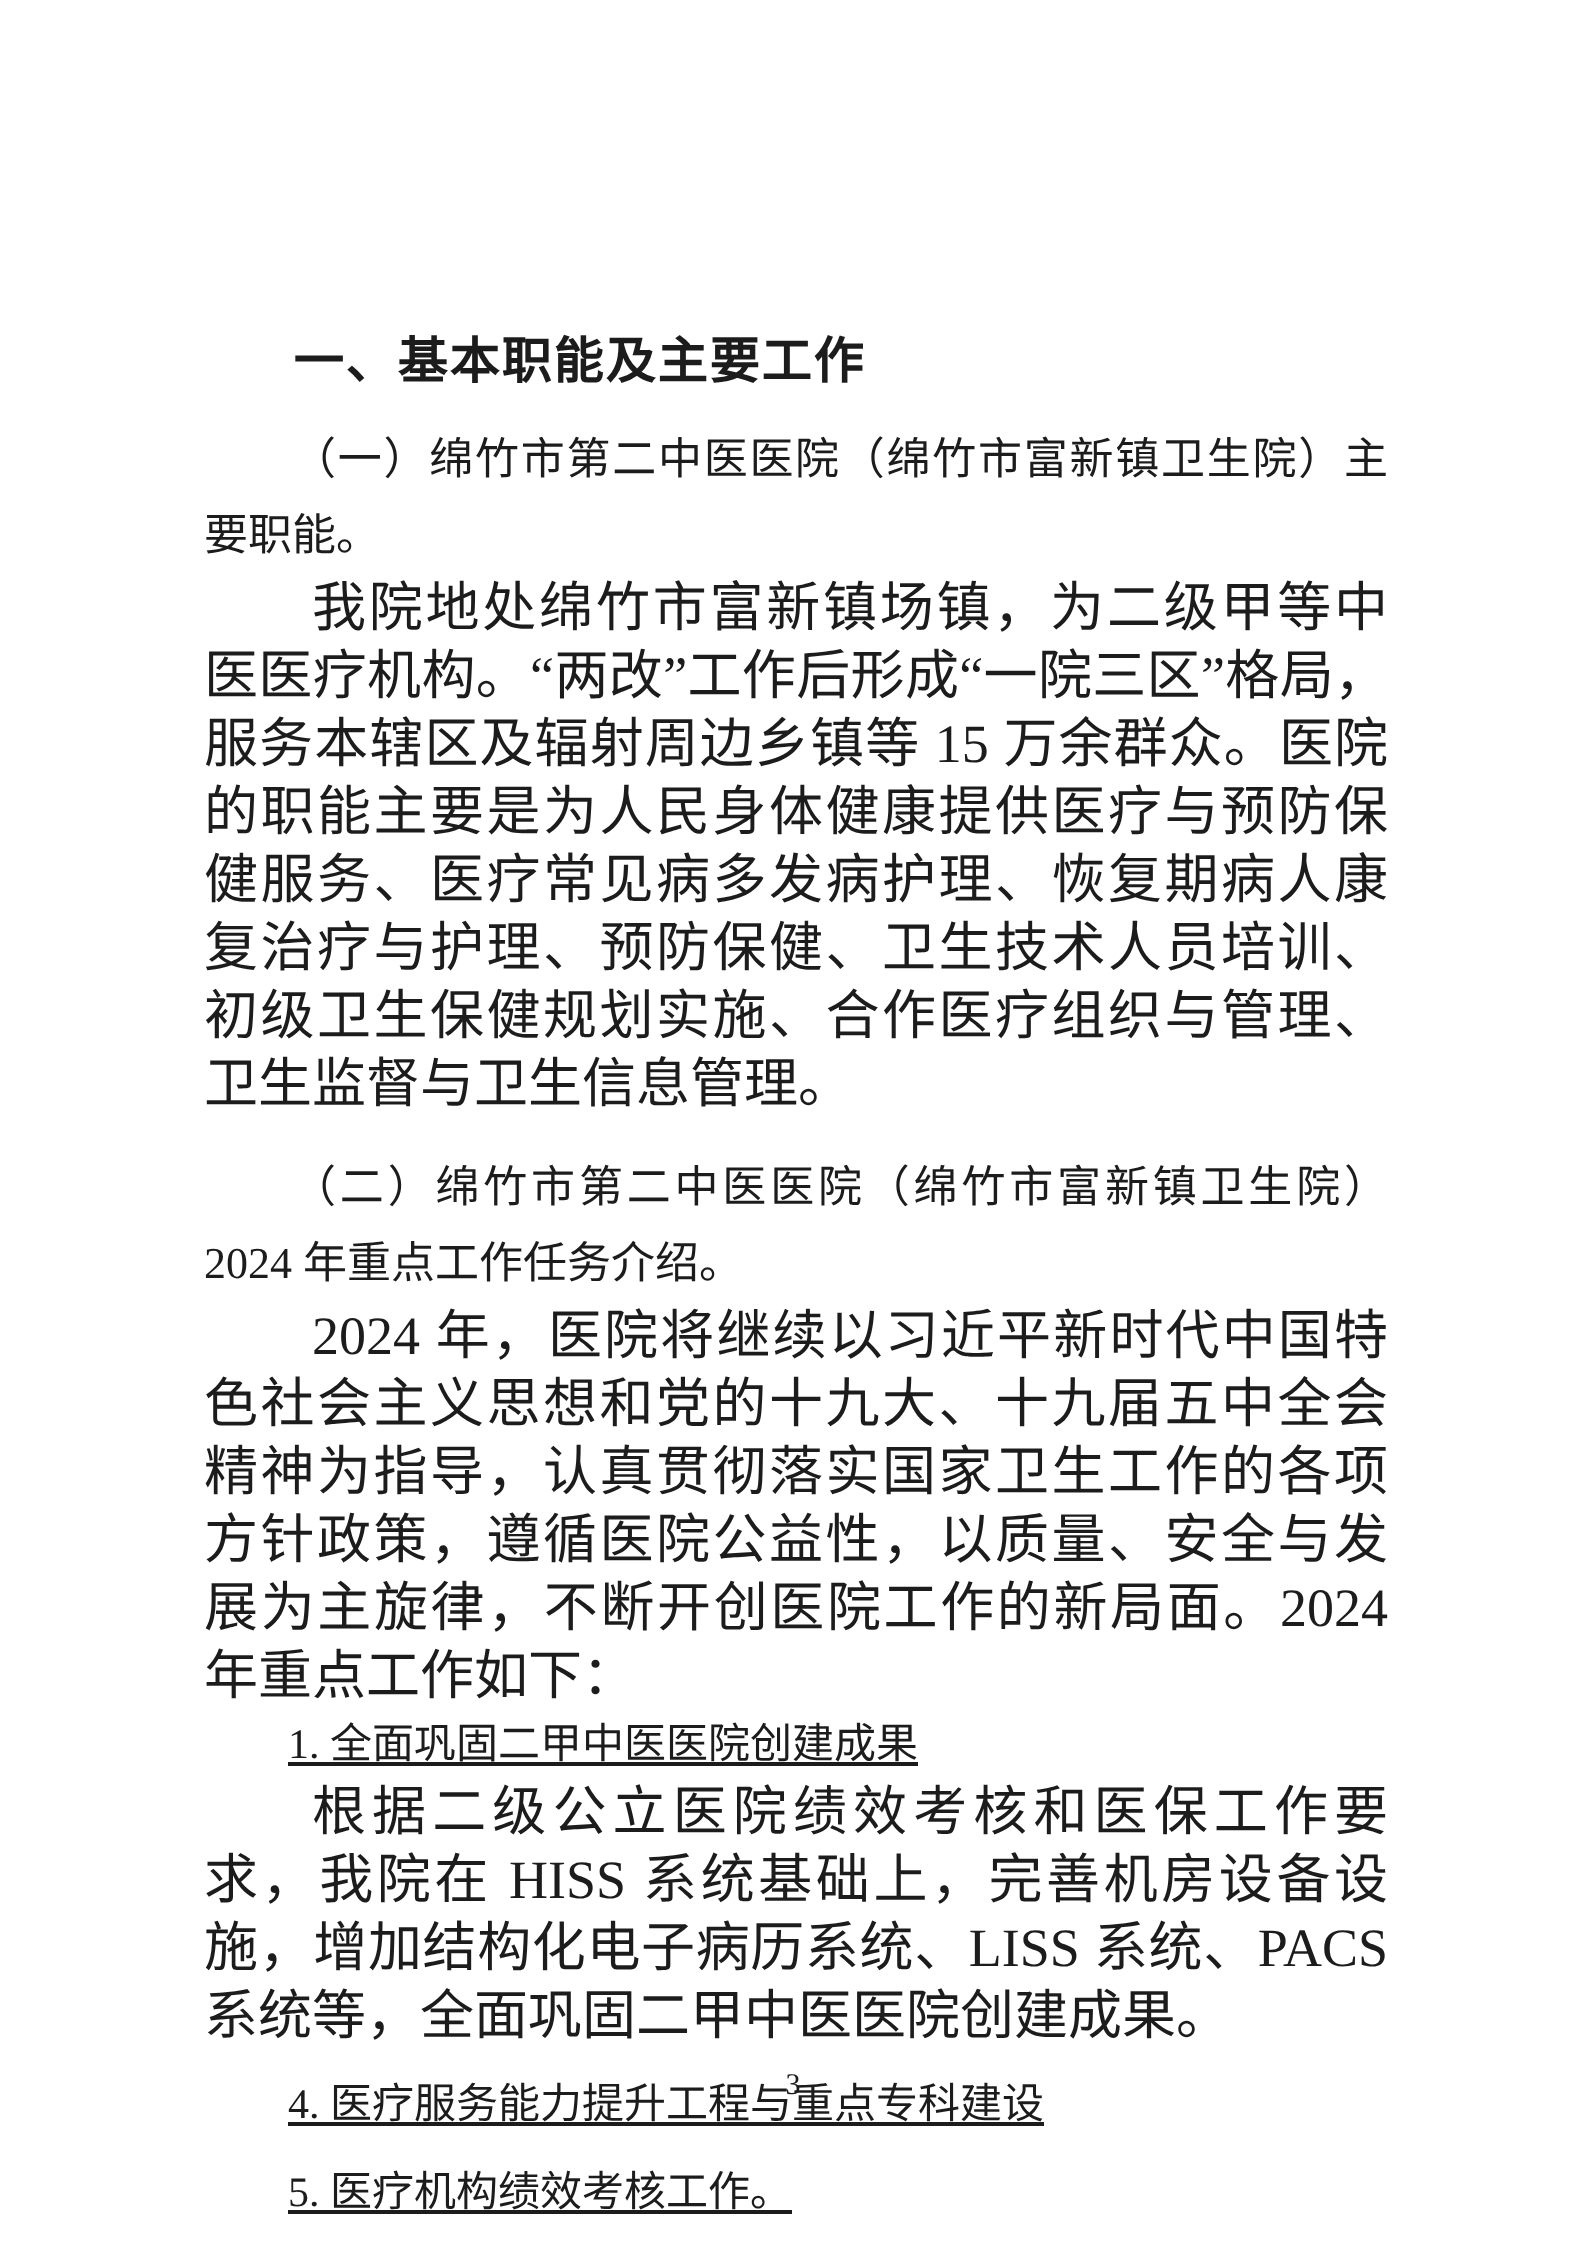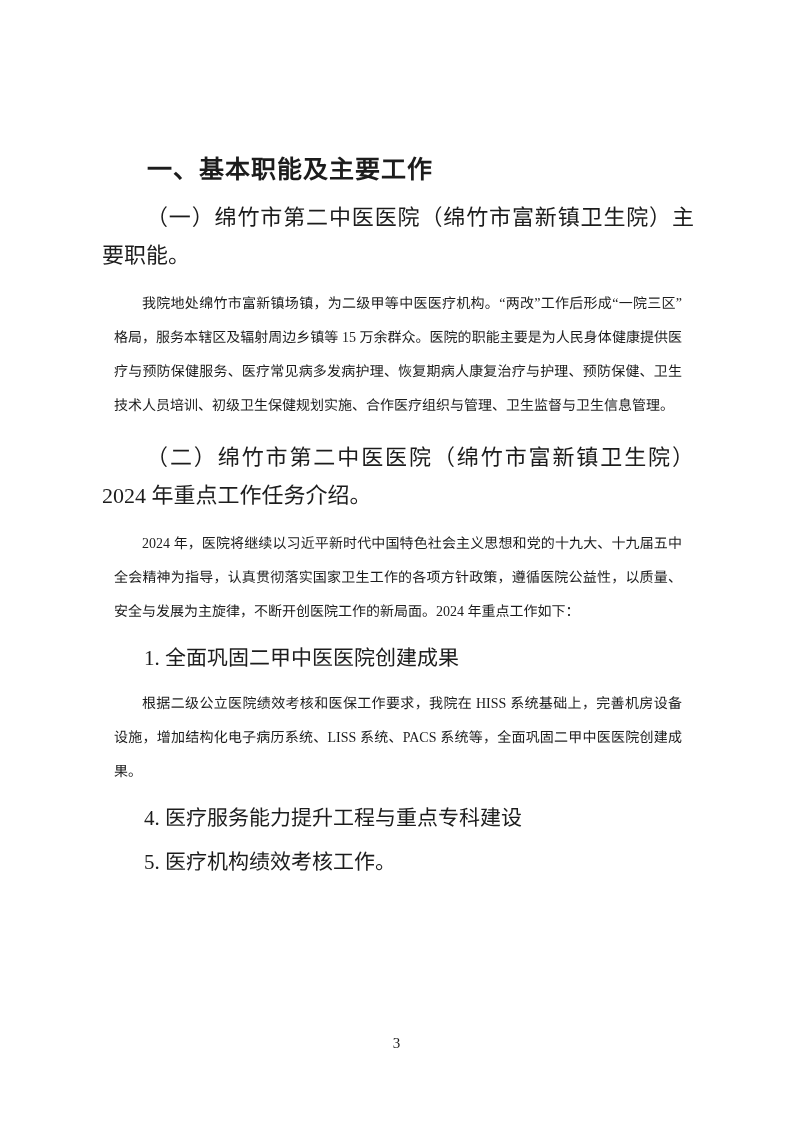--- a/index.html
+++ b/index.html
@@ -14,21 +14,21 @@
     margin: 0 auto;
     background: #ffffff;
     color: #1c1c1c;
     font-family: "Liberation Serif", "DejaVu Serif", serif;
     box-sizing: border-box;
     overflow: hidden;
   }
   .content {
     position: absolute;
     left: 102px;
-    top: 152px;
+    top: 164px;
     width: 592px;
   }
   .section-heading {
     font-family: "Liberation Sans", "DejaVu Sans", sans-serif;
     font-size: 25px;
     font-weight: bold;
     line-height: 34px;
     margin: 0 0 13px 0;
     text-indent: 45px;
     letter-spacing: 1px;
@@ -37,37 +37,38 @@
     font-size: 22px;
     line-height: 38px;
     margin: 0;
     text-indent: 2em;
     text-align: justify;
   }
   .sub-heading.space-before {
     margin-top: 16px;
   }
   .body-para {
-    font-size: 14px;
+    font-size: 27px;
     line-height: 34px;
-    margin: 12px;
+    margin: 0;
     text-indent: 2em;
     text-align: justify;
   }
   .task-list {
     list-style: none;
     margin: 0;
     padding: 0;
   }
   .task-item {
     font-size: 21px;
     line-height: 34px;
     margin: 0;
     padding-left: 2em;
     text-align: justify;
+    text-decoration: underline;
   }
   .task-item.spaced {
     margin-top: 10px;
   }
   .page-number {
     position: absolute;
     top: 1034px;
     left: 0;
     width: 100%;
     text-align: center;

